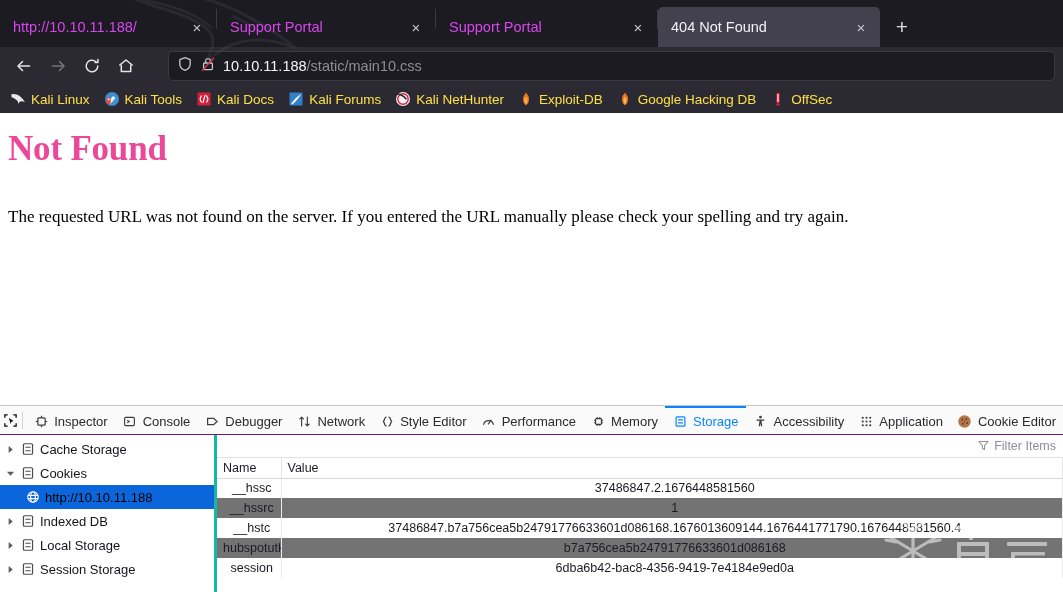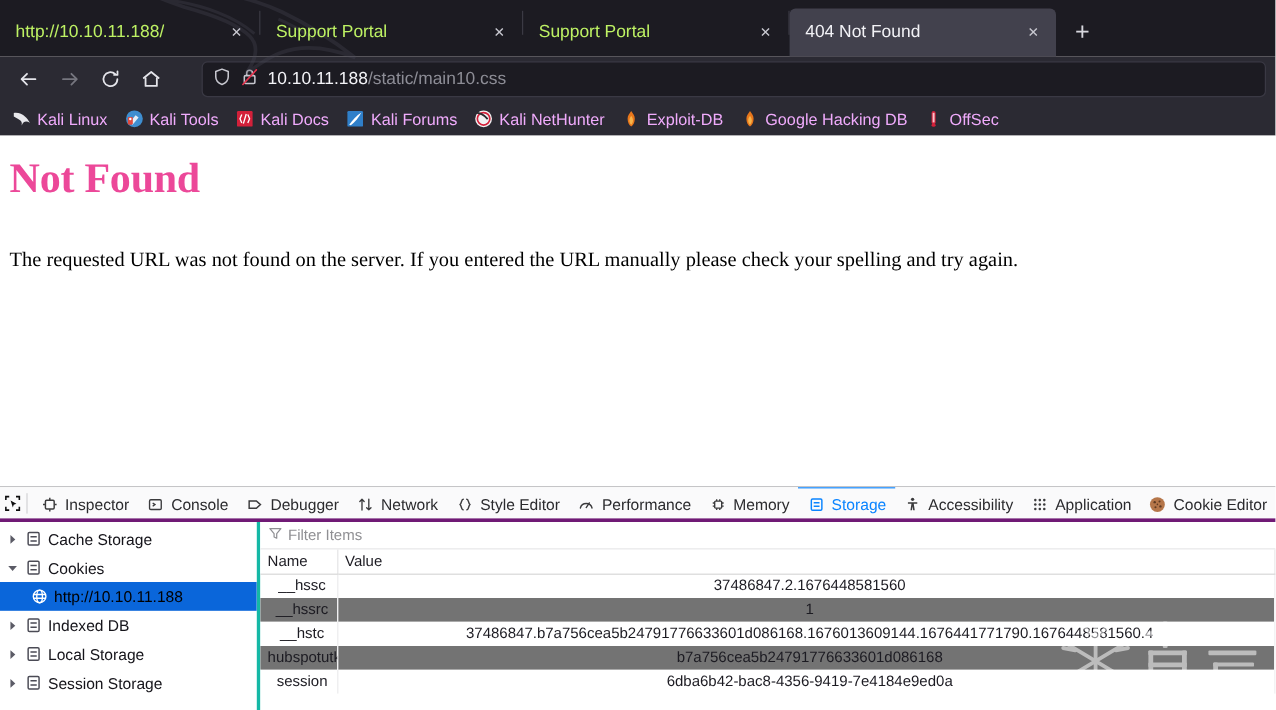--- a/index.html
+++ b/index.html
@@ -32,21 +32,21 @@
     height: 40px;
     display: flex;
     align-items: center;
     position: relative;
     border-radius: 5px 5px 0 0;
     margin-bottom: 0;
     padding: 0 8px 0 13px;
     cursor: default;
   }
   .tab-title {
-    color: #bef264;
+    color: #d946ef;
     font-size: 14.5px;
     white-space: nowrap;
     overflow: hidden;
     text-overflow: ellipsis;
     line-height: 18px;
   }
   .tab.active { background: #42414d; }
   .tab.active .tab-title { color: #f2f2f6; }
   .tab-close {
     margin-left: auto;
@@ -115,21 +115,21 @@
     align-items: center;
     padding: 0 4px;
     gap: 2px;
     flex: 0 0 auto;
   }
   .bm {
     display: flex; align-items: center; gap: 5px;
     padding: 3px 6px;
     border-radius: 4px;
   }
-  .bm-label { color: #f0abfc; font-size: 13.5px; white-space: nowrap; }
+  .bm-label { color: #fde047; font-size: 13.5px; white-space: nowrap; }
   .bm-ico { width: 16px; height: 16px; flex: 0 0 auto; display:block; }
 
   
   .page {
     background: #fff;
     flex: 1 1 auto;
     padding: 16px 8px 0 8px;
     overflow: hidden;
     min-height: 0;
     font-family: "Liberation Serif", serif;
@@ -155,21 +155,21 @@
     height: 187px;
     background: #ffffff;
     border-top: 1px solid #c5c5c7;
     display: flex;
     flex-direction: column;
     position: relative;
   }
   .dt-toolbar {
     height: 29px;
     background: #fafafb;
-    border-bottom: 3px solid #701a75;
+    border-bottom: 1px solid #701a75;
     display: flex;
     align-items: center;
     padding-left: 2px;
     flex: 0 0 auto;
     overflow: hidden;
   }
   .dt-picker {
     width: 28px; height: 27px;
     display: flex; align-items: center; justify-content: center;
     color: #0c0c0d;
@@ -223,20 +223,21 @@
 
   
   .dt-main { flex: 1 1 auto; display: flex; flex-direction: column; min-width: 0; position: relative; background:#fff;}
   .filterbar {
     height: 23px;
     display: flex; align-items: center; gap: 5px;
     padding: 0 7px;
     border-bottom: 1px solid #e2e2e3;
     background: #fff;
     flex: 0 0 auto;
+    justify-content: flex-end;
   }
   .filter-ph { color: #8f8f93; font-size: 12.5px; }
   .tbl { width: 100%; border-collapse: collapse; table-layout: fixed; }
   .tbl th {
     font-weight: normal;
     font-size: 12.5px;
     color: #1c1b22;
     text-align: left;
     height: 20px;
     padding: 0 0 0 6px;

